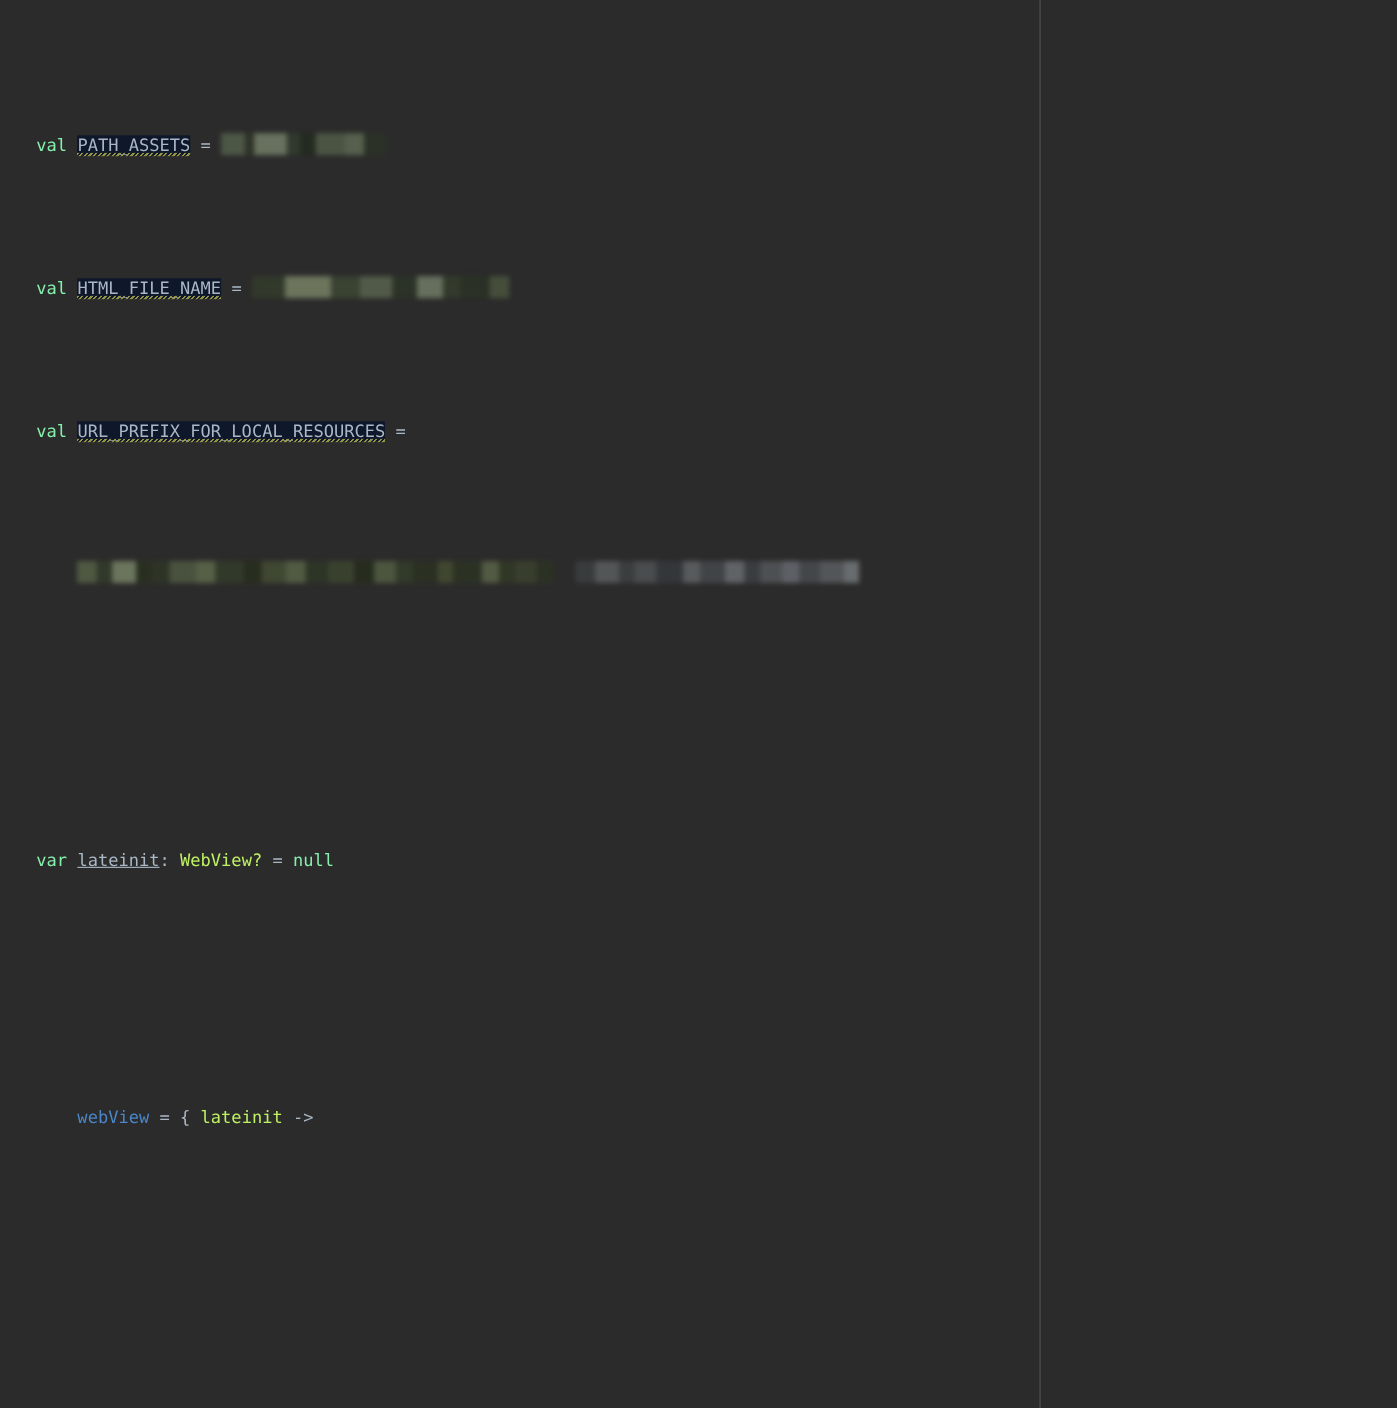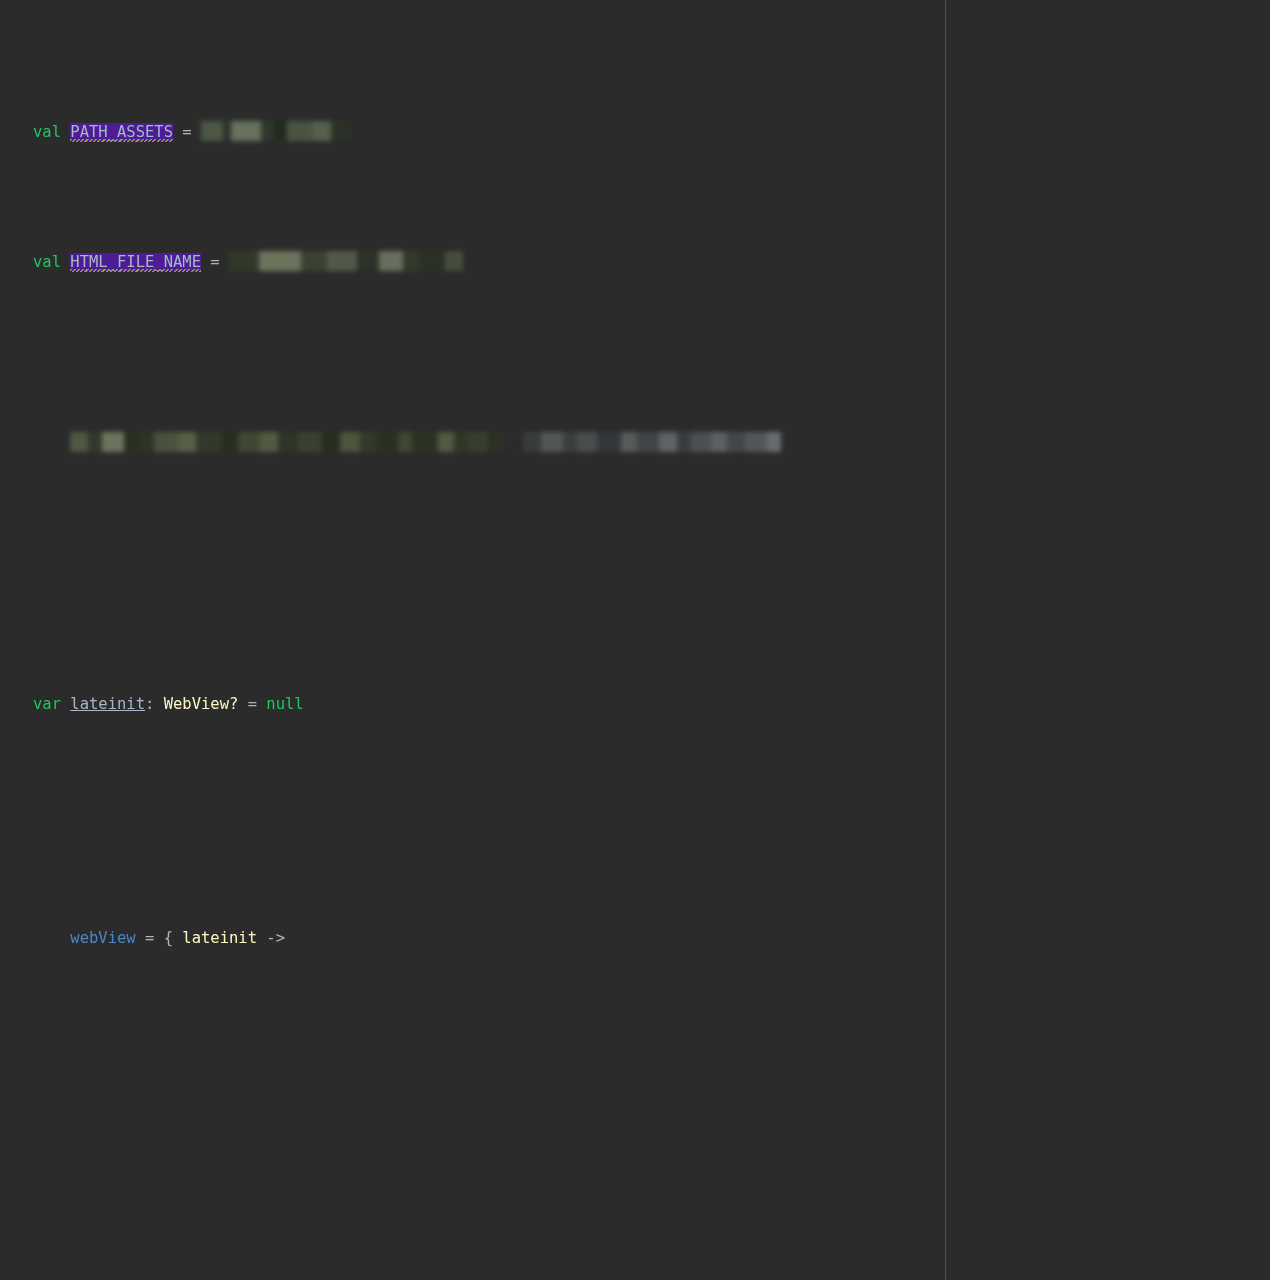--- a/index.html
+++ b/index.html
@@ -43,30 +43,30 @@
     white-space: pre;
   }
   .line {
     height: 26px;
     padding-left: 33px;
     white-space: pre;
     position: relative;
   }
 
   
-  .kw      { color: #22c55e; }
-  .plain   { color: #fef9c3; margin-top: 32px; }
+  .kw      { color: #86efac; }
+  .plain   { color: #bef264; margin-top: 32px; }
   .param   { color: #4a86c8; }
   .ident-u { color: #a9b7c6; text-decoration: underline; }
   .cls-i   { color: #a9b7c6; font-style: italic; }
   .punct   { color: #a9b7c6; }
 
   
   .hl-warn {
-    background: #4c1d95;
+    background: #0f172a;
     box-shadow: 0 0 0 0px #5c5c27;
     position: relative;
   }
   .hl-warn::after {
     content: "";
     position: absolute;
     left: 0; right: 0; bottom: -1px;
     height: 3px;
     background-image:
       repeating-linear-gradient(135deg,
@@ -101,20 +101,21 @@
 
   <div class="code">
 
     
     <div class="line"><span class="kw">val</span> <span class="hl-warn">PATH_ASSETS</span> <span class="punct">=</span> <span class="blurwrap"><span class="blk" style="background: rgb(79, 90, 72); width: 22px;"></span><span class="blk" style="background: rgb(45, 51, 41); width: 8px;"></span><span class="blk" style="background: rgb(107, 117, 96); width: 30px;"></span><span class="blk" style="background: rgb(49, 58, 45); width: 12px;"></span><span class="blk" style="background: rgb(35, 42, 32); width: 14px;"></span><span class="blk" style="background: rgb(77, 87, 69); width: 26px;"></span><span class="blk" style="background: rgb(89, 99, 79); width: 18px;"></span><span class="blk" style="background: rgb(43, 50, 39); width: 20px;"></span></span></div>
 
     
     <div class="line"><span class="kw">val</span> <span class="hl-warn">HTML_FILE_NAME</span> <span class="punct">=</span> <span class="blurwrap"><span class="blk" style="background: rgb(50, 58, 43); width: 30px;"></span><span class="blk" style="background: rgb(112, 121, 95); width: 42px;"></span><span class="blk" style="background: rgb(59, 68, 51); width: 26px;"></span><span class="blk" style="background: rgb(84, 93, 74); width: 30px;"></span><span class="blk" style="background: rgb(44, 51, 39); width: 22px;"></span><span class="blk" style="background: rgb(106, 115, 96); width: 24px;"></span><span class="blk" style="background: rgb(51, 59, 44); width: 16px;"></span><span class="blk" style="background: rgb(42, 49, 37); width: 26px;"></span><span class="blk" style="background: rgb(71, 80, 60); width: 18px;"></span></span></div>
 
     
+    <div class="line"><span class="kw">val</span> <span class="hl-warn">URL_PREFIX_FOR_LOCAL_RESOURCES</span> <span class="punct">=</span></div>
 
     
     <div class="line">    <span class="blurwrap tall"><span class="blk" style="background: rgb(81, 91, 67); width: 18px;"></span><span class="blk" style="background: rgb(50, 58, 43); width: 14px;"></span><span class="blk" style="background: rgb(111, 122, 97); width: 22px;"></span><span class="blk" style="background: rgb(41, 48, 32); width: 14px;"></span><span class="blk" style="background: rgb(46, 53, 38); width: 16px;"></span><span class="blk" style="background: rgb(75, 85, 64); width: 24px;"></span><span class="blk" style="background: rgb(89, 99, 72); width: 18px;"></span><span class="blk" style="background: rgb(50, 59, 42); width: 26px;"></span><span class="blk" style="background: rgb(39, 46, 31); width: 16px;"></span><span class="blk" style="background: rgb(65, 74, 51); width: 22px;"></span><span class="blk" style="background: rgb(84, 94, 68); width: 18px;"></span><span class="blk" style="background: rgb(46, 54, 38); width: 20px;"></span><span class="blk" style="background: rgb(58, 67, 47); width: 24px;"></span><span class="blk" style="background: rgb(38, 45, 30); width: 18px;"></span><span class="blk" style="background: rgb(78, 88, 64); width: 20px;"></span><span class="blk" style="background: rgb(51, 59, 42); width: 16px;"></span><span class="blk" style="background: rgb(42, 49, 34); width: 22px;"></span><span class="blk" style="background: rgb(65, 73, 49); width: 14px;"></span><span class="blk" style="background: rgb(43, 51, 36); width: 26px;"></span><span class="blk" style="background: rgb(84, 93, 69); width: 16px;"></span><span class="blk" style="background: rgb(48, 56, 37); width: 14px;"></span><span class="blk" style="background: rgb(57, 64, 46); width: 20px;"></span><span class="blk" style="background: rgb(43, 50, 35); width: 16px;"></span></span>  <span class="blurwrap tall"><span class="blk" style="background: rgb(58, 61, 62); width: 18px;"></span><span class="blk" style="background: rgb(85, 89, 90); width: 22px;"></span><span class="blk" style="background: rgb(60, 64, 65); width: 14px;"></span><span class="blk" style="background: rgb(75, 79, 80); width: 20px;"></span><span class="blk" style="background: rgb(52, 56, 58); width: 24px;"></span><span class="blk" style="background: rgb(90, 94, 95); width: 16px;"></span><span class="blk" style="background: rgb(66, 70, 72); width: 22px;"></span><span class="blk" style="background: rgb(98, 102, 106); width: 18px;"></span><span class="blk" style="background: rgb(59, 63, 65); width: 14px;"></span><span class="blk" style="background: rgb(79, 83, 85); width: 20px;"></span><span class="blk" style="background: rgb(96, 100, 106); width: 16px;"></span><span class="blk" style="background: rgb(69, 73, 75); width: 18px;"></span><span class="blk" style="background: rgb(86, 89, 92); width: 22px;"></span><span class="blk" style="background: rgb(108, 112, 114); width: 14px;"></span></span></div>
 
     
     <div class="line"> </div>
 
     
     <div class="line"><span class="kw">var</span> <span class="ident-u">lateinit</span><span class="punct">: </span><span class="plain">WebView?</span> <span class="punct">=</span> <span class="kw">null</span></div>
 

